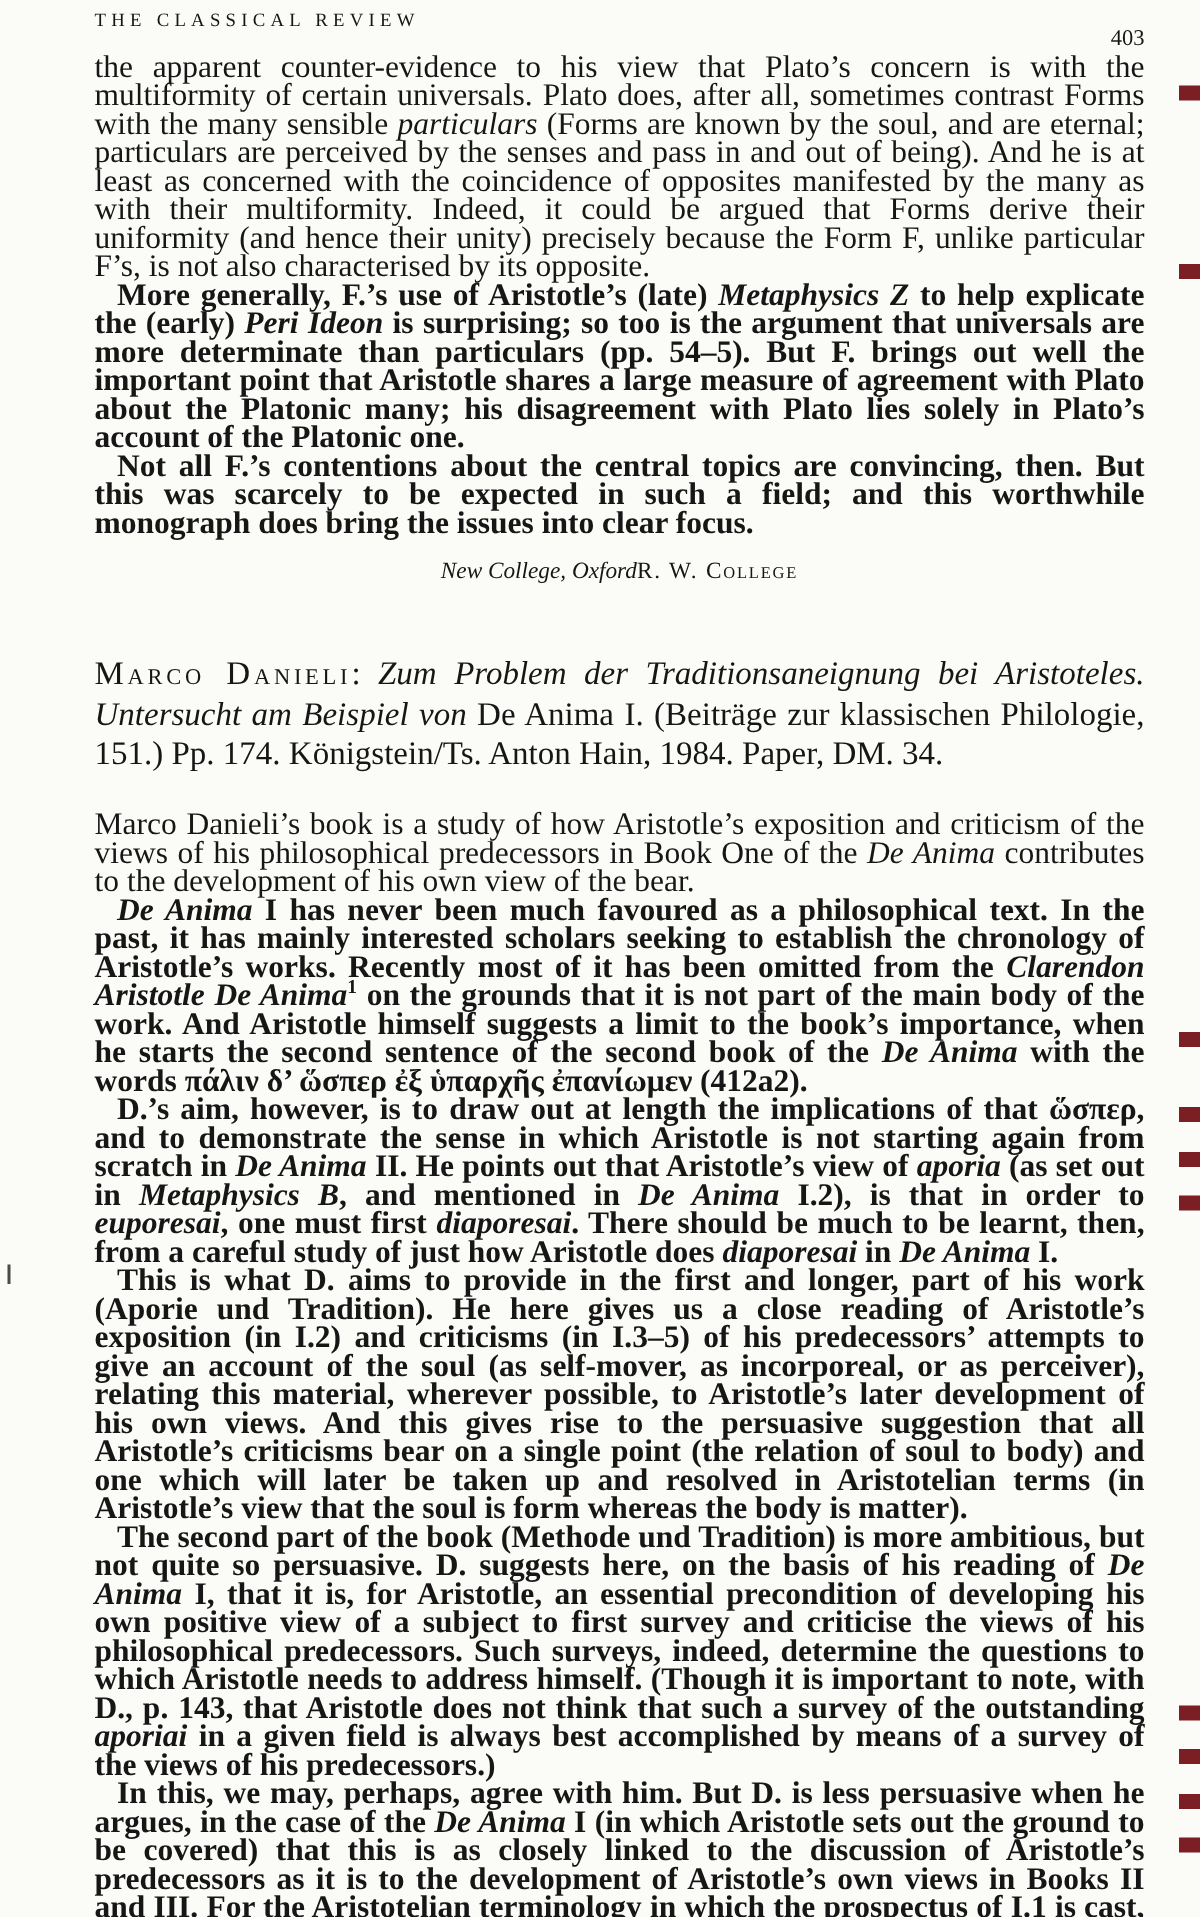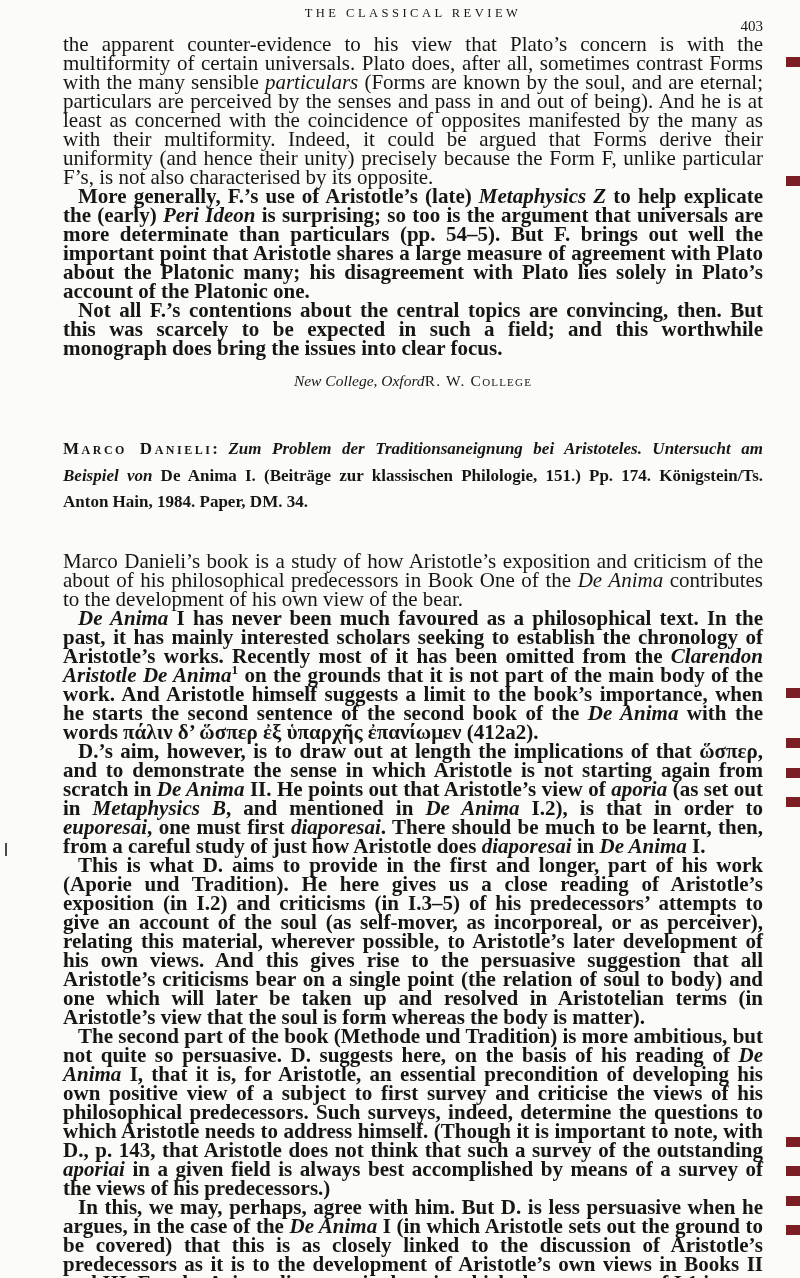--- a/index.html
+++ b/index.html
@@ -14,21 +14,20 @@
   }
   .content {
     position: absolute;
     left: 63px; top: 0;
     width: 700px;
     padding-top: 6px;
   }
   .page-header { position: relative; height: 16px; }
   .journal-title {
     display: block;
-    text-align: center;
     font-size: 12.5px;
     letter-spacing: 3.5px;
   }
   .page-num {
     position: absolute; right: 0; top: 12px;
     font-size: 15px;
   }
   .body-text p {
     margin: 0;
     text-align: justify;
@@ -42,23 +41,23 @@
   .signature {
     display: flex;
     justify-content: center;
     margin-top: 13px;
     font-size: 15.5px;
     line-height: 19px;
   }
   .signature .affiliation { font-style: italic; }
   .signature .reviewer { font-variant: small-caps; letter-spacing: 1.2px; }
   h2#danieli-heading {
-    margin: 46px 0 36px 0;
-    font-weight: bold;
-    font-size: 17px;
+    margin: 46px 0 24px 0;
+    font-weight: normal;
+    font-size: 22px;
     line-height: 26.5px;
     text-align: justify;
   }
   #danieli-heading .sc { letter-spacing: 2.5px; }
   sup { font-size: 0.62em; line-height: 0; vertical-align: super; }
   #marks-layer { position: absolute; inset: 0; pointer-events: none; }
   .mark-right { position: absolute; right: 0; width: 14px; height: 10px; }
   .mark-left  { position: absolute; left: 5px; width: 2px; height: 13px; background: #4a4a4a; }
 </style>
 </head>
@@ -78,21 +77,21 @@
     </div>
 
   <div class="signature">
     <span class="affiliation">New College, Oxford</span>
     <span class="reviewer sc">R. W. College</span>
   </div>
 
   <h2 id="danieli-heading"><span class="sc">Marco Danieli</span><span>: </span><span class="it">Zum Problem der Traditionsaneignung bei Aristoteles. Untersucht am Beispiel von </span><span>De Anima I. (Beiträge zur klassischen Philologie, 151.) Pp. 174. Königstein/Ts. Anton Hain, 1984. Paper, DM. 34.</span></h2>
 
   <div id="danieli-body" class="body-text">
-      <p><span>Marco Danieli’s book is a study of how Aristotle’s exposition and criticism of the about of his philosophical predecessors in Book One of the </span><span class="it">De Anima</span><span> contributes to the development of his own view of the bear.</span></p>
+      <p><span>Marco Danieli’s book is a study of how Aristotle’s exposition and criticism of the views of his philosophical predecessors in Book One of the </span><span class="it">De Anima</span><span> contributes to the development of his own view of the bear.</span></p>
       <p class="indent"><span class="it">De Anima</span><span> I has never been much favoured as a philosophical text. In the past, it has mainly interested scholars seeking to establish the chronology of Aristotle’s works. Recently most of it has been omitted from the </span><span class="it">Clarendon Aristotle De Anima</span><sup>1</sup><span> on the grounds that it is not part of the main body of the work. And Aristotle himself suggests a limit to the book’s importance, when he starts the second sentence of the second book of the </span><span class="it">De Anima</span><span> with the words πάλιν δ’ ὥσπερ ἐξ ὑπαρχῆς ἐπανίωμεν (412a2).</span></p>
       <p class="indent"><span>D.’s aim, however, is to draw out at length the implications of that ὥσπερ, and to demonstrate the sense in which Aristotle is not starting again from scratch in </span><span class="it">De Anima</span><span> II. He points out that Aristotle’s view of </span><span class="it">aporia</span><span> (as set out in </span><span class="it">Metaphysics B</span><span>, and mentioned in </span><span class="it">De Anima</span><span> I.2), is that in order to </span><span class="it">euporesai</span><span>, one must first </span><span class="it">diaporesai</span><span>. There should be much to be learnt, then, from a careful study of just how Aristotle does </span><span class="it">diaporesai</span><span> in </span><span class="it">De Anima</span><span> I.</span></p>
       <p class="indent"><span>This is what D. aims to provide in the first and longer, part of his work (Aporie und Tradition). He here gives us a close reading of Aristotle’s exposition (in I.2) and criticisms (in I.3–5) of his predecessors’ attempts to give an account of the soul (as self-mover, as incorporeal, or as perceiver), relating this material, wherever possible, to Aristotle’s later development of his own views. And this gives rise to the persuasive suggestion that all Aristotle’s criticisms bear on a single point (the relation of soul to body) and one which will later be taken up and resolved in Aristotelian terms (in Aristotle’s view that the soul is form whereas the body is matter).</span></p>
       <p class="indent"><span>The second part of the book (Methode und Tradition) is more ambitious, but not quite so persuasive. D. suggests here, on the basis of his reading of </span><span class="it">De Anima</span><span> I, that it is, for Aristotle, an essential precondition of developing his own positive view of a subject to first survey and criticise the views of his philosophical predecessors. Such surveys, indeed, determine the questions to which Aristotle needs to address himself. (Though it is important to note, with D., p. 143, that Aristotle does not think that such a survey of the outstanding </span><span class="it">aporiai</span><span> in a given field is always best accomplished by means of a survey of the views of his predecessors.)</span></p>
       <p class="indent"><span>In this, we may, perhaps, agree with him. But D. is less persuasive when he argues, in the case of the </span><span class="it">De Anima</span><span> I (in which Aristotle sets out the ground to be covered) that this is as closely linked to the discussion of Aristotle’s predecessors as it is to the development of Aristotle’s own views in Books II and III. For the Aristotelian terminology in which the prospectus of I.1 is cast, and the apparent diversity of its concerns, links it more closely with the Aristotelian development of the problems than with his predecessors’ aporetic attempts at them. (Thus Hamlyn’s printing of this chapter together with Books II and III of the work does seem to make good sense.)</span></p>
     </div>
 
 </div>
 
 <div id="marks-layer">

